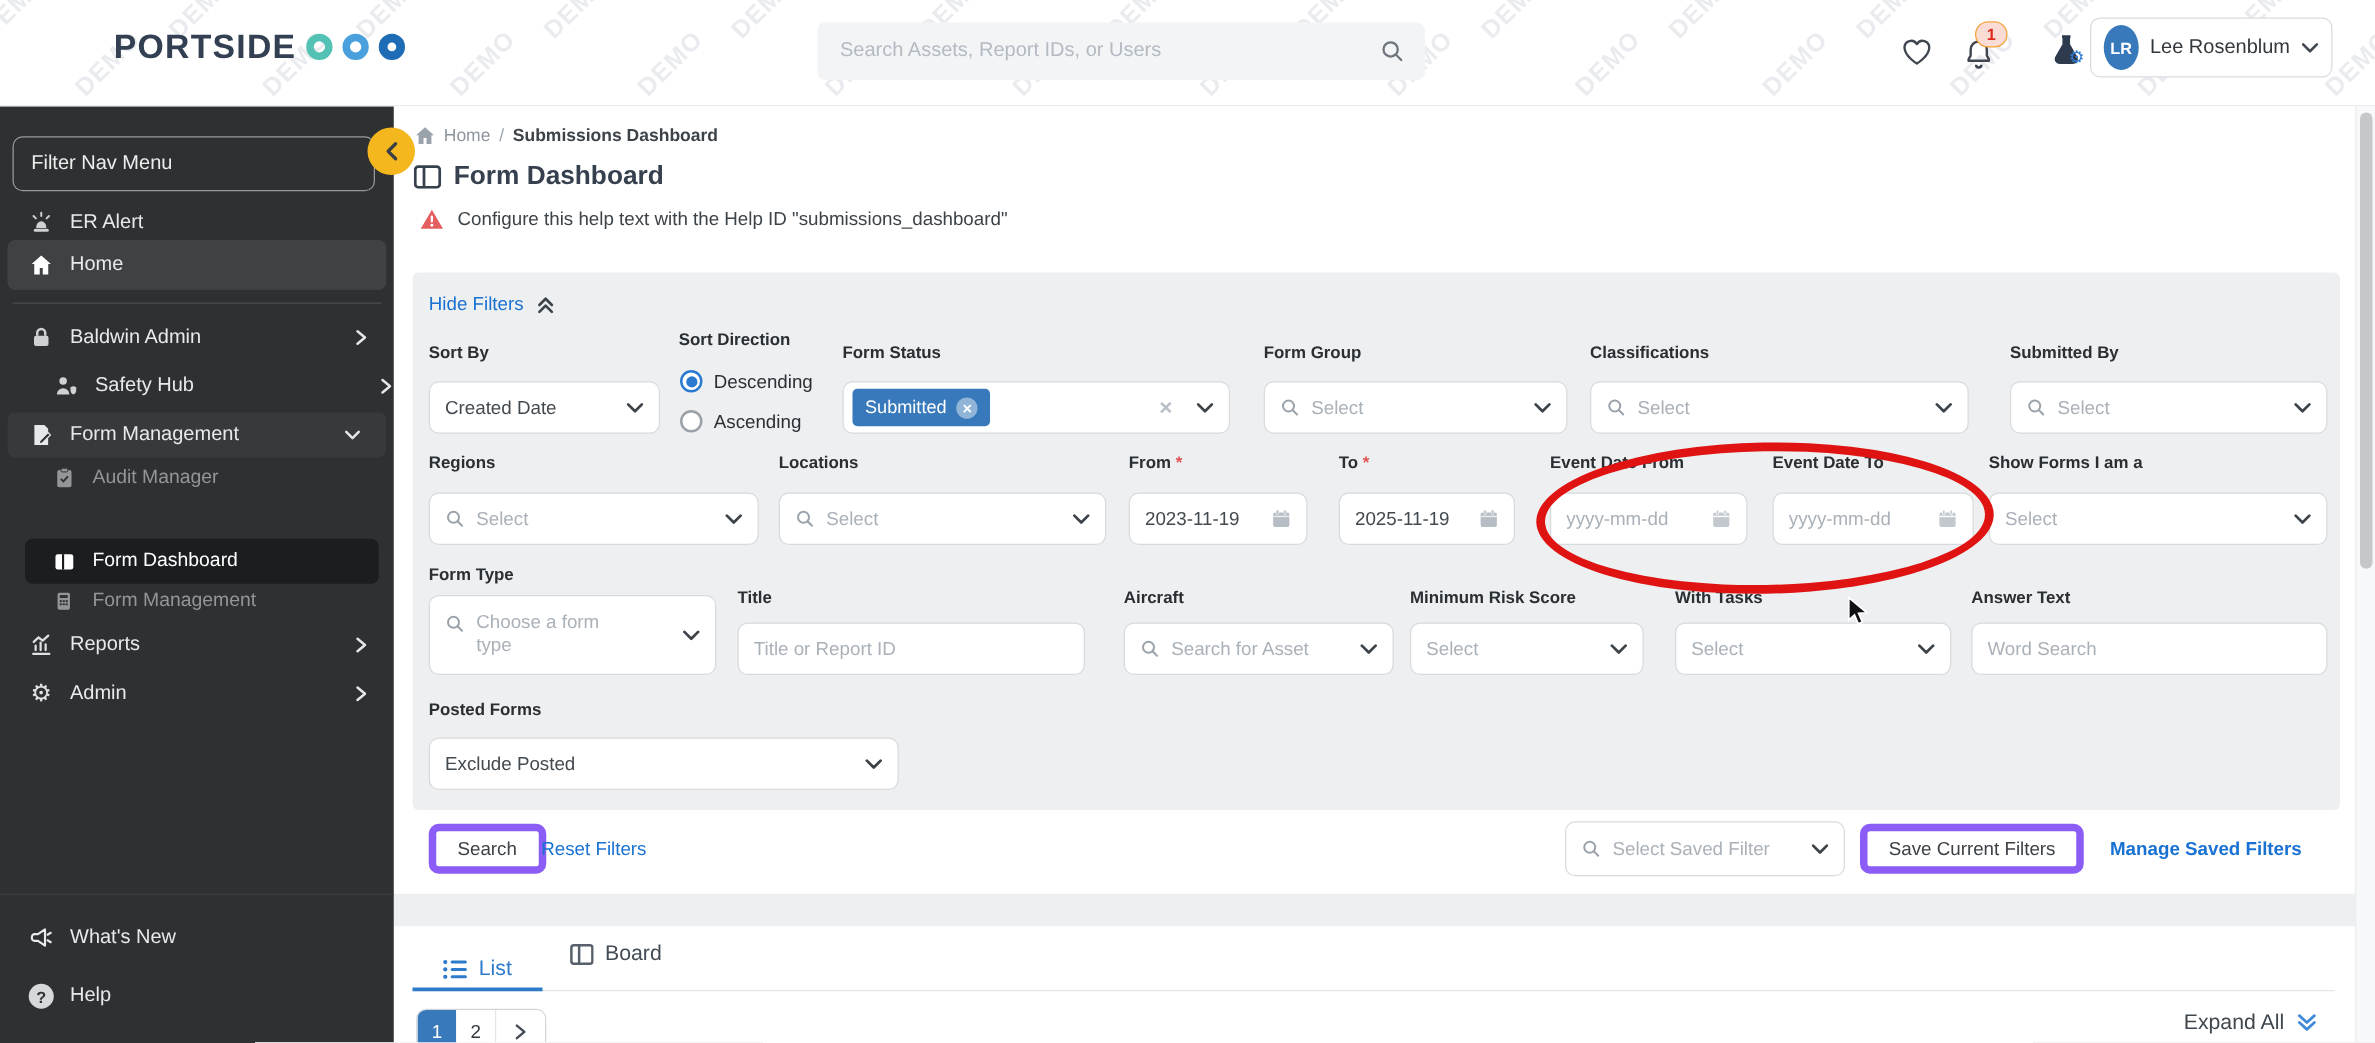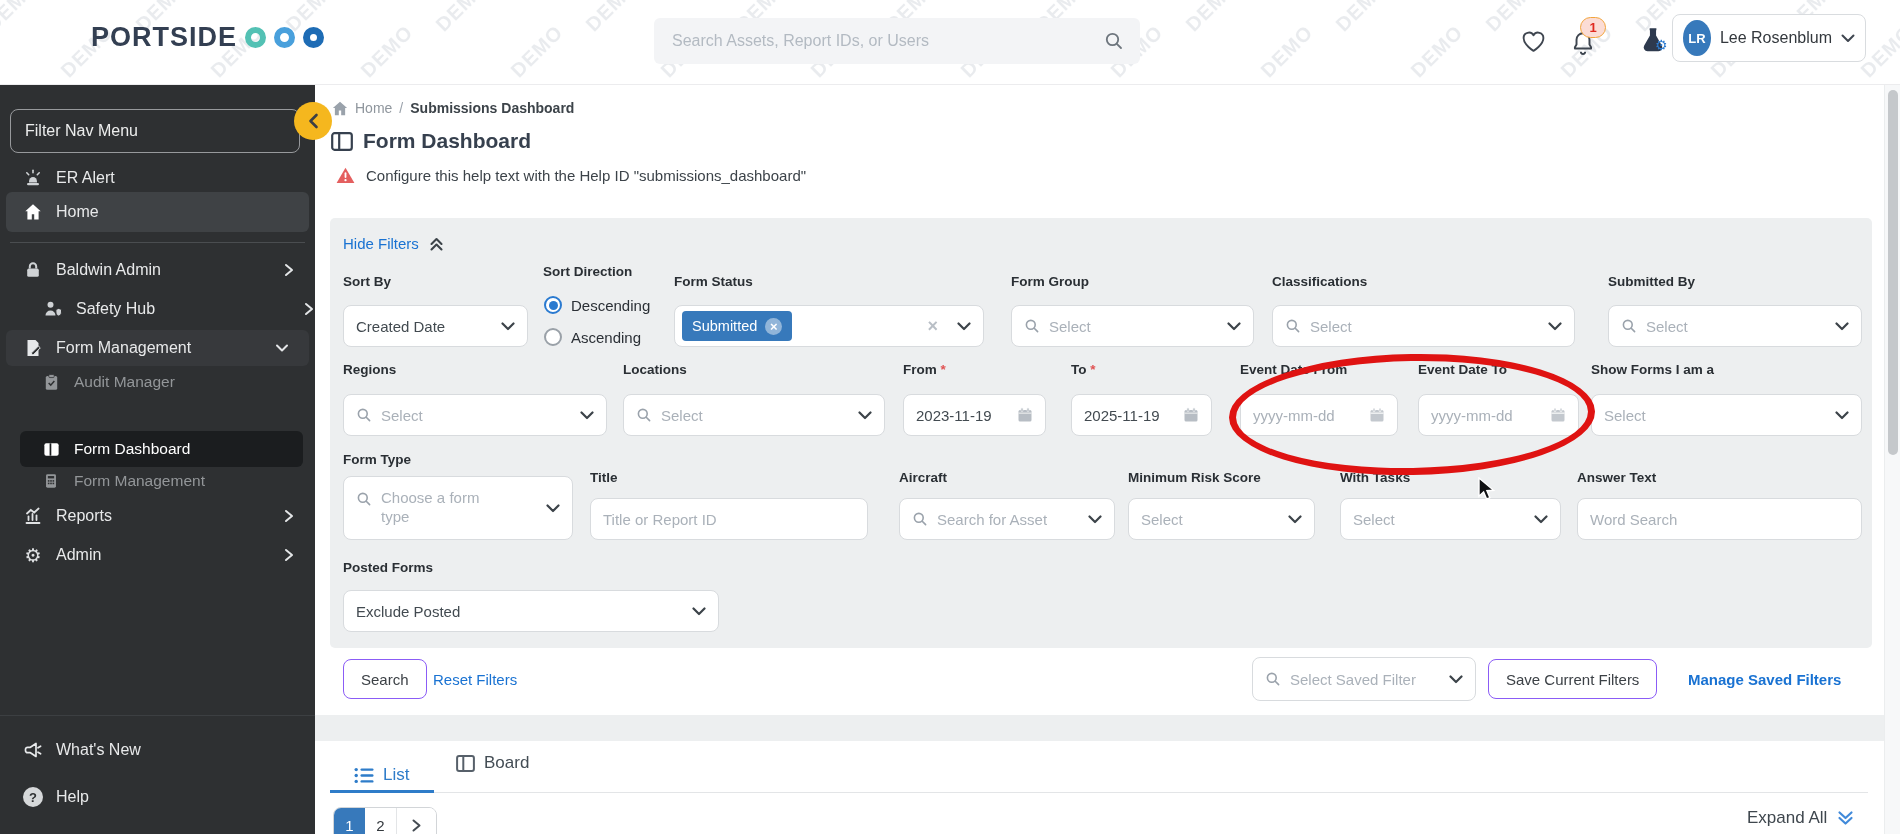--- a/index.html
+++ b/index.html
@@ -74,21 +74,21 @@
   .radio{width:18px;height:18px;border-radius:50%;border:2px solid #9aa1a8;background:#fff;position:relative;cursor:pointer;flex:none;}
   .radio.checked{border-color:#2a7ad0;}
   .radio.checked::after{content:"";position:absolute;inset:2.5px;border-radius:50%;background:#2a7ad0;}
   .rlabel{font-size:15px;color:#2b3036;}
   .chip{display:flex;align-items:center;gap:8px;background:#3779bb;color:#fff;border-radius:4px;
         padding:0 10px;height:30px;font-size:14.5px;cursor:pointer;}
   .chip-x{width:17px;height:17px;border-radius:50%;background:rgba(255,255,255,.45);color:#fff;font-size:13px;
           font-weight:700;display:flex;align-items:center;justify-content:center;cursor:pointer;}
   .clear-x{margin-left:auto;color:#b9bfc6;font-size:18px;font-weight:700;cursor:pointer;line-height:1;}
 
-  .btn{position:absolute;background:#fff;border:1px solid #8b5cf6;border-radius:8px;height:40px;
+  .btn{position:absolute;background:#fff;border:6px solid #8b5cf6;border-radius:8px;height:40px;
        font:15px "Liberation Sans",sans-serif;color:#3c4146;padding:0 17px;cursor:pointer;}
   .alink{position:absolute;font-size:15px;}
 
   .gap-strip{position:absolute;left:315px;top:715px;width:1569px;height:26px;background:#edeff0;}
   .tab{position:absolute;display:flex;align-items:center;gap:9px;font-size:17px;cursor:pointer;}
   .tab-active{color:#2e7cc9;margin-top:12px;}
   .tab-idle{color:#434c54;}
   .tabline{position:absolute;left:330px;top:792px;width:1538px;height:1px;background:#e3e5e7;}
   .tabline-active{position:absolute;left:330px;top:790px;width:104px;height:3px;background:#2e7cc9;}
   .pager{position:absolute;left:333px;top:807px;display:flex;border:1px solid #d2d5d8;border-radius:8px;overflow:hidden;height:36px;background:#fff;}

